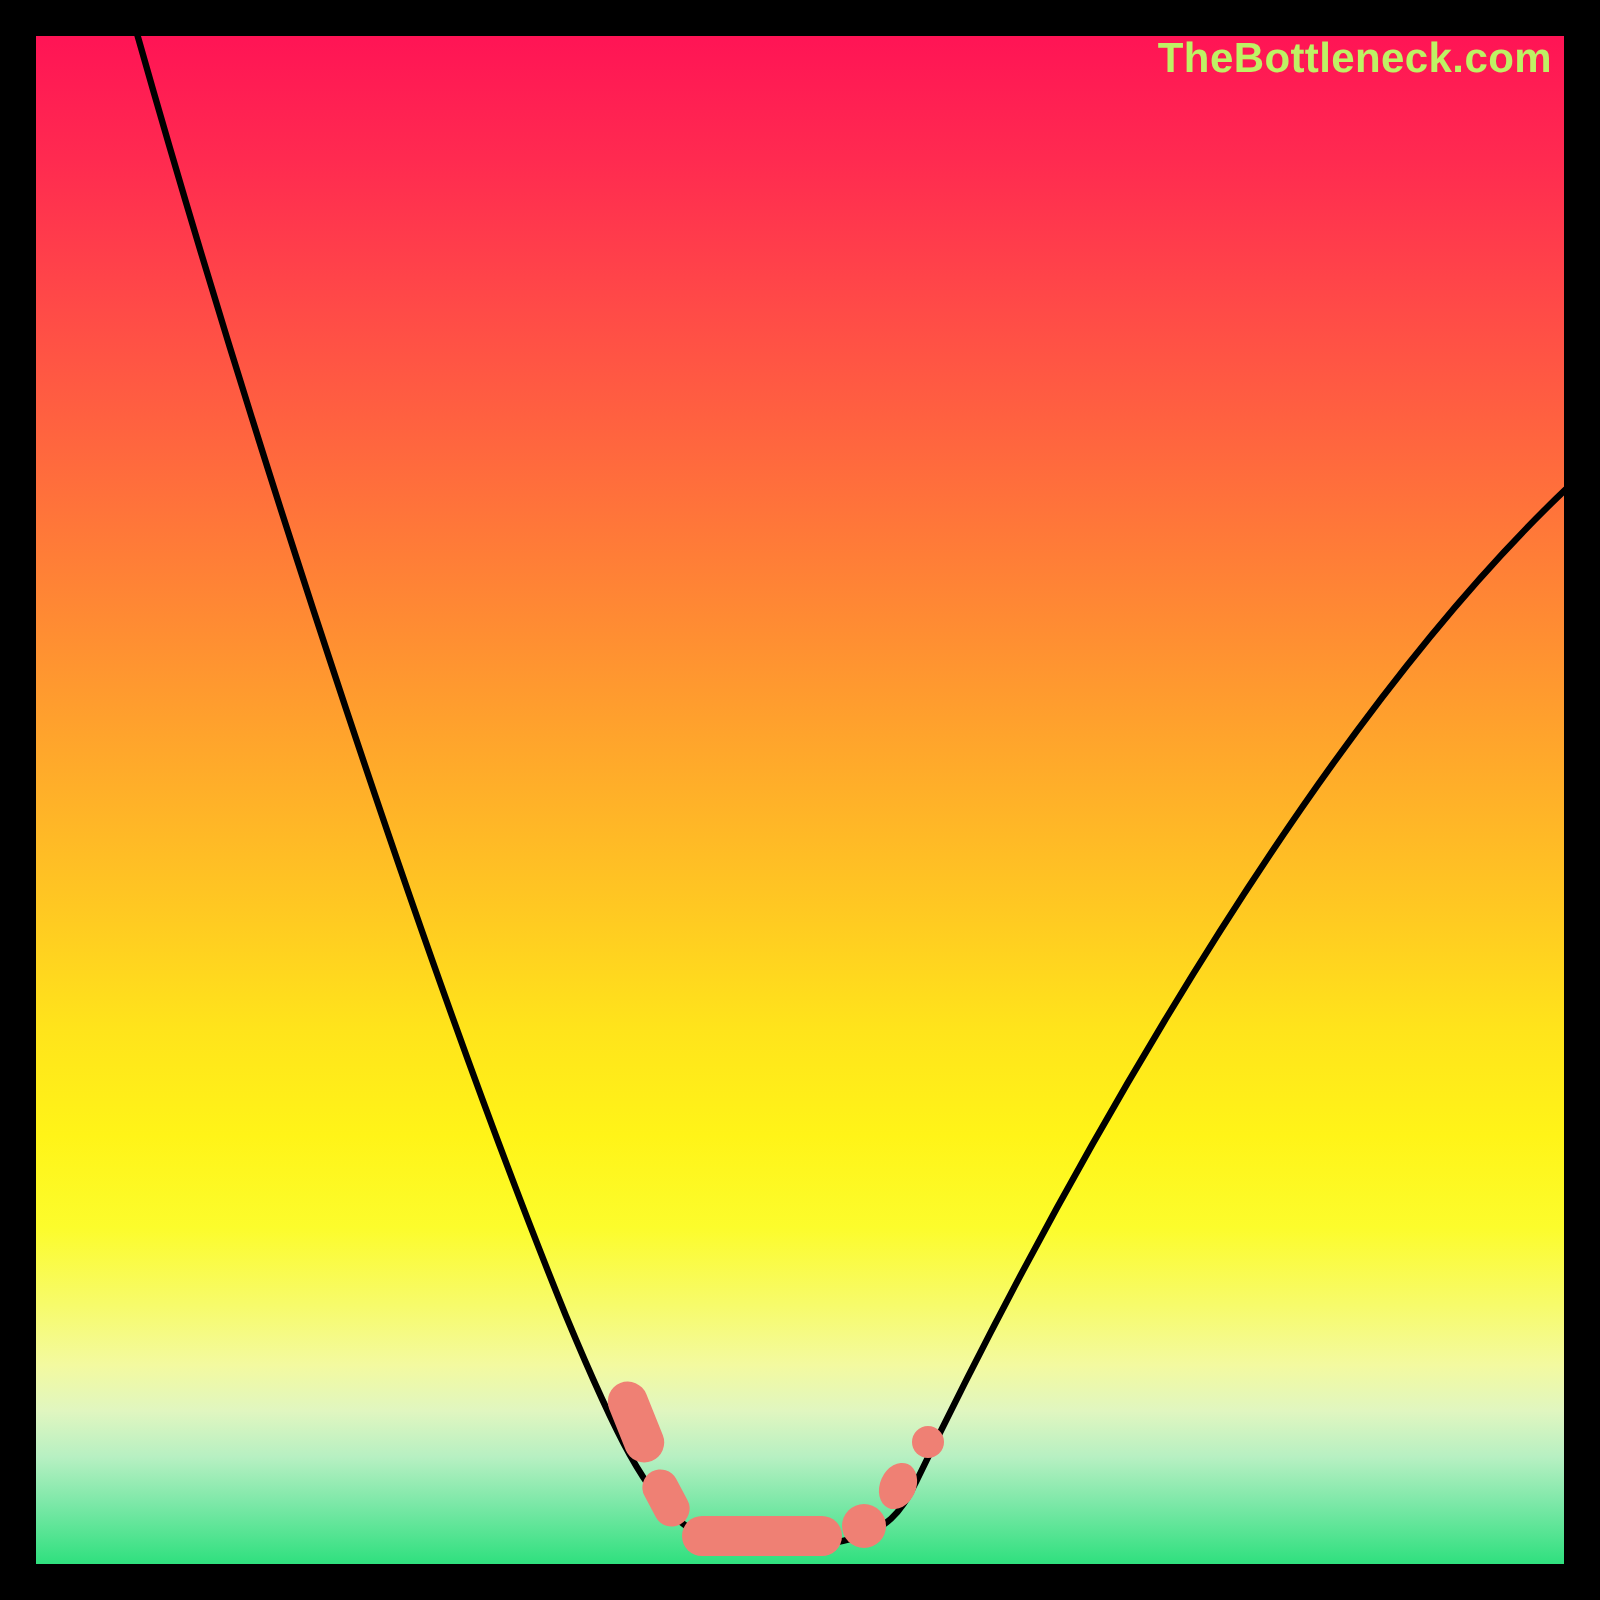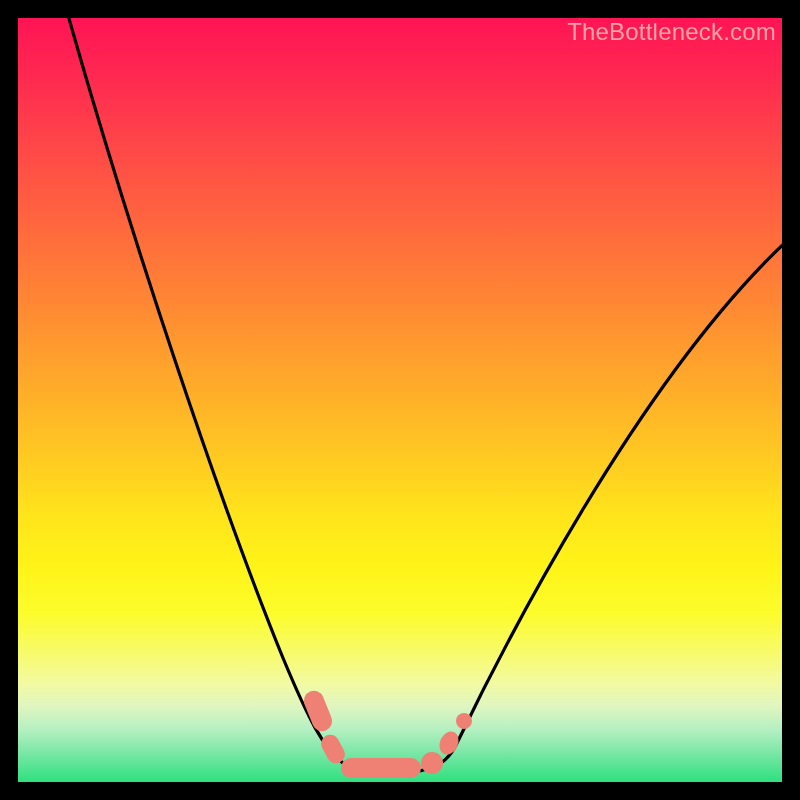--- a/index.html
+++ b/index.html
@@ -47,23 +47,23 @@
       #e0f6c0 90%,
       #b7f0c2 93%,
       #7de8a8 96%,
       #2fe07e 100%
     );
   }
   .watermark {
     position: absolute;
     top: 0;
     right: 6px;
-    color: #fca5a5;
-    font-size: 24px;
-    font-weight: 400;
+    color: #bef264;
+    font-size: 21px;
+    font-weight: 700;
     letter-spacing: 0.2px;
     user-select: none;
   }
   svg.curve {
     position: absolute;
     inset: 0;
     width: 100%;
     height: 100%;
   }
 </style>

